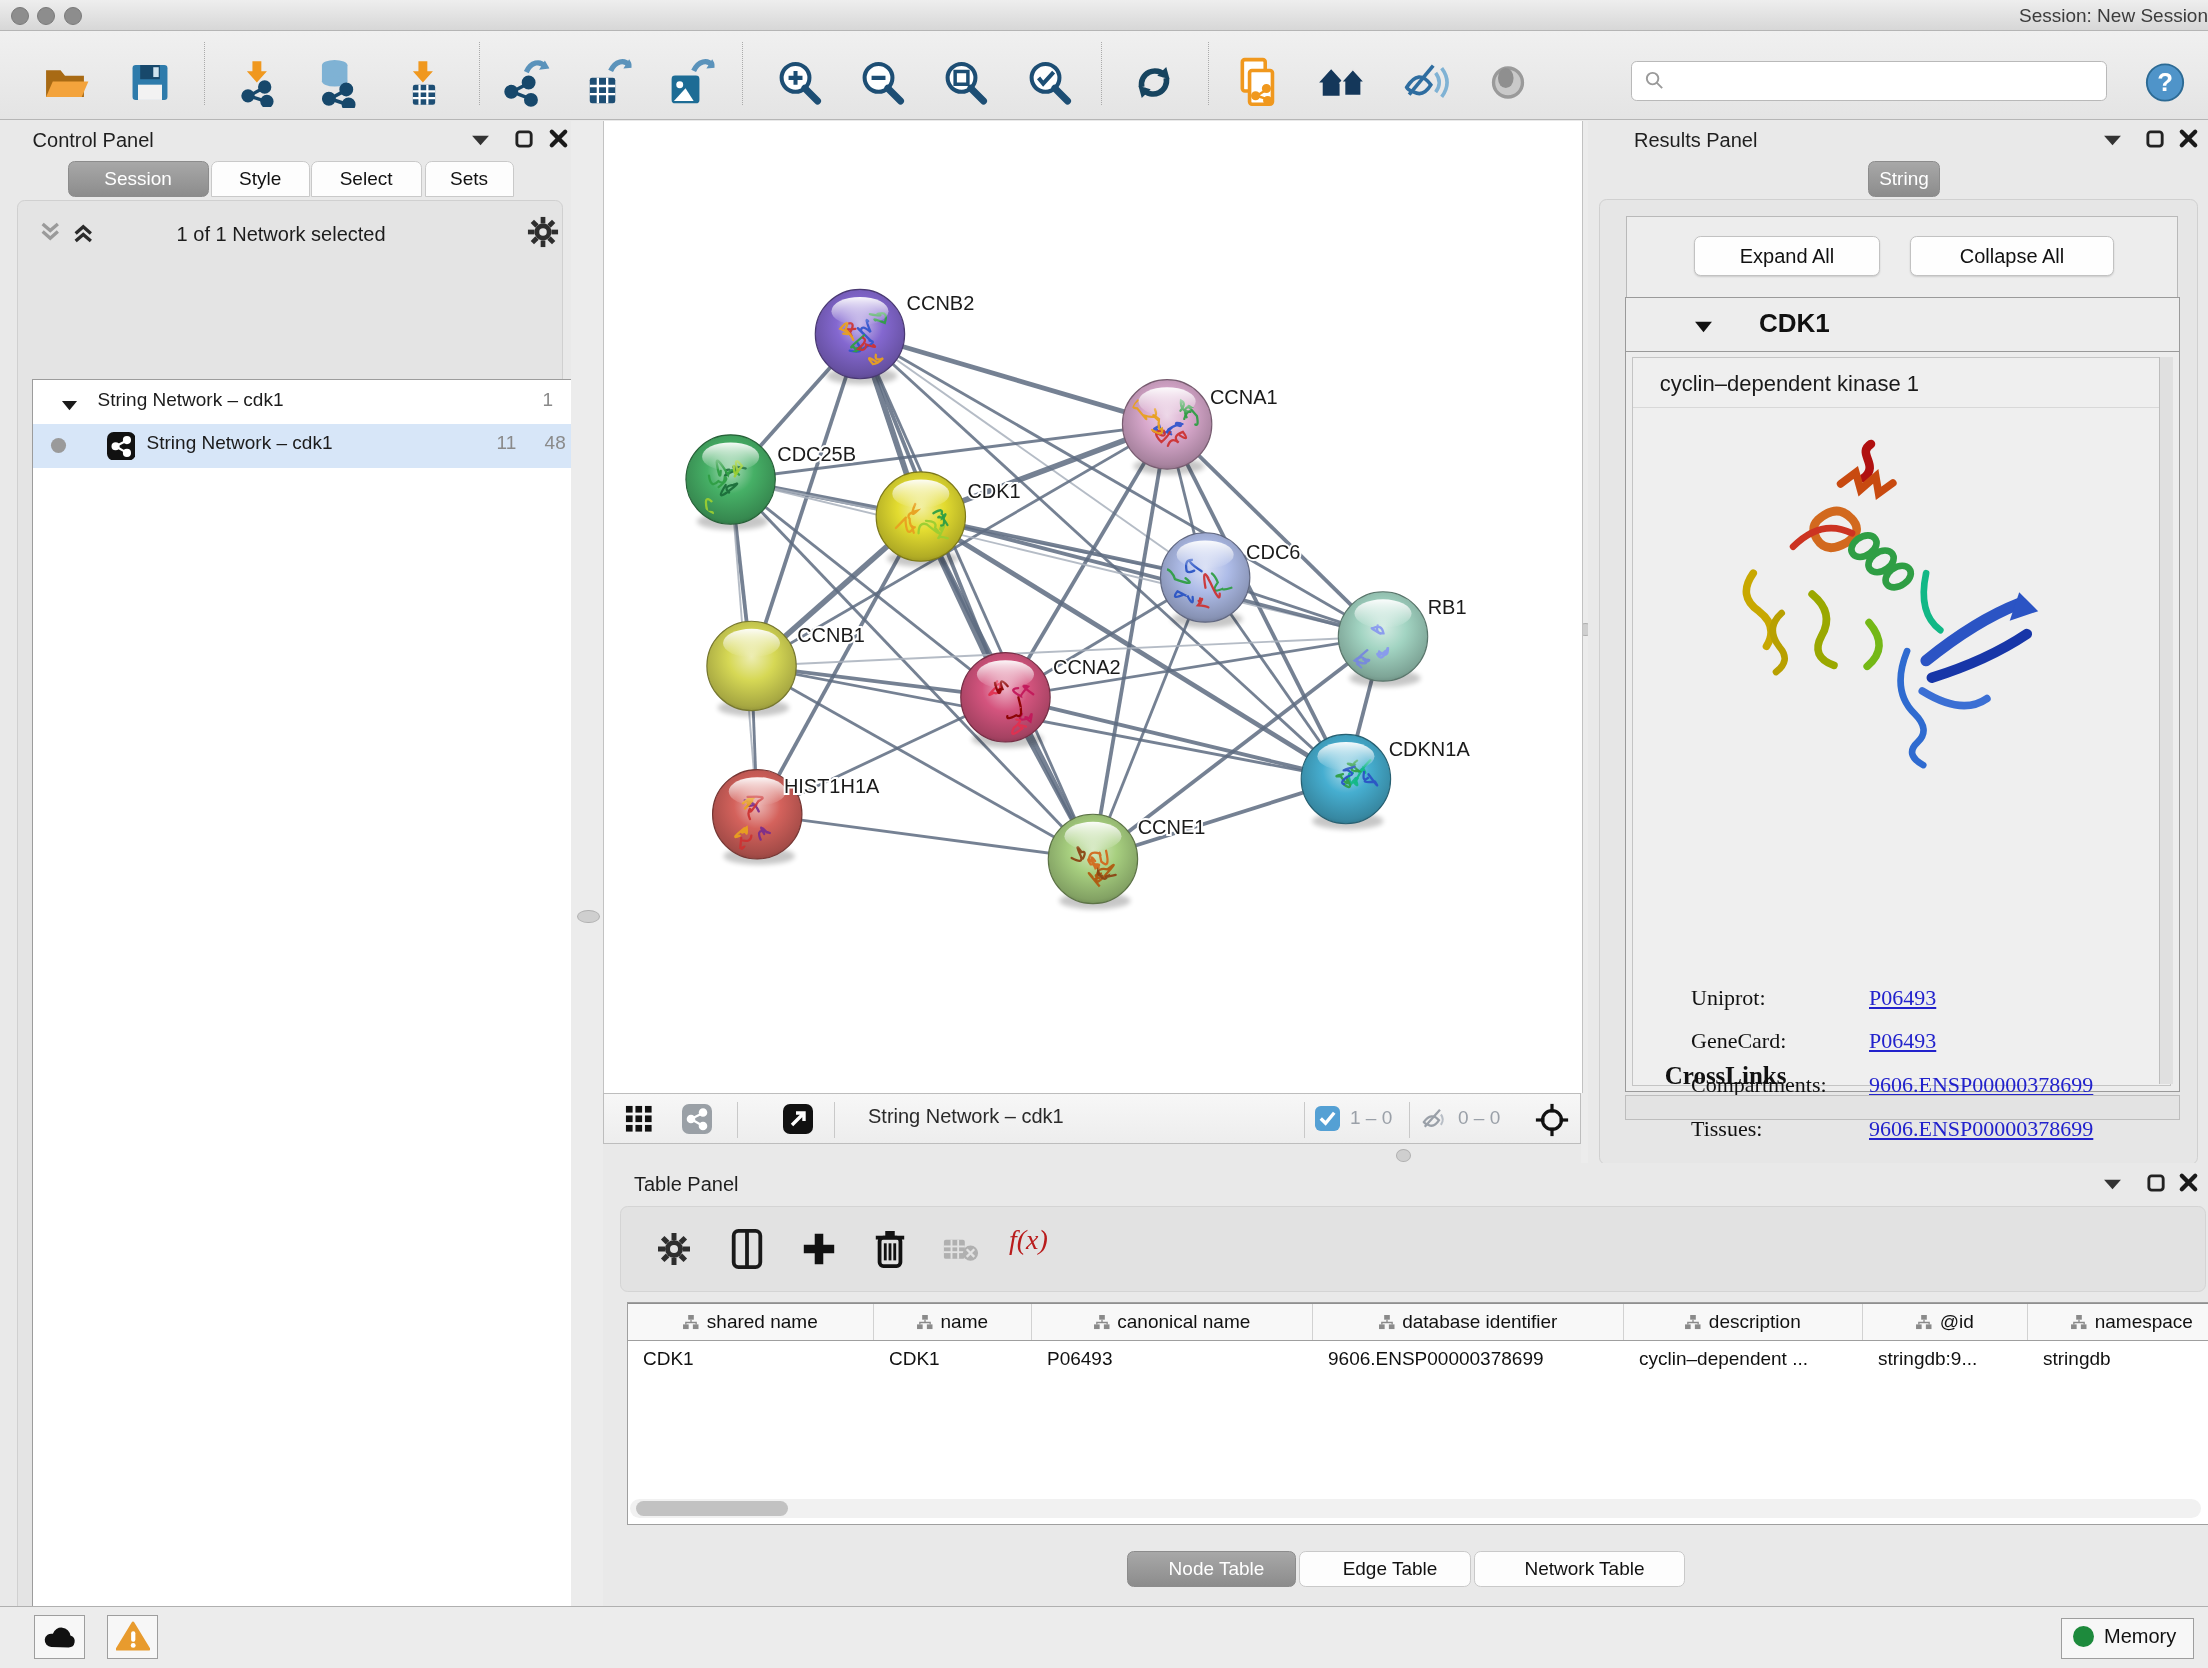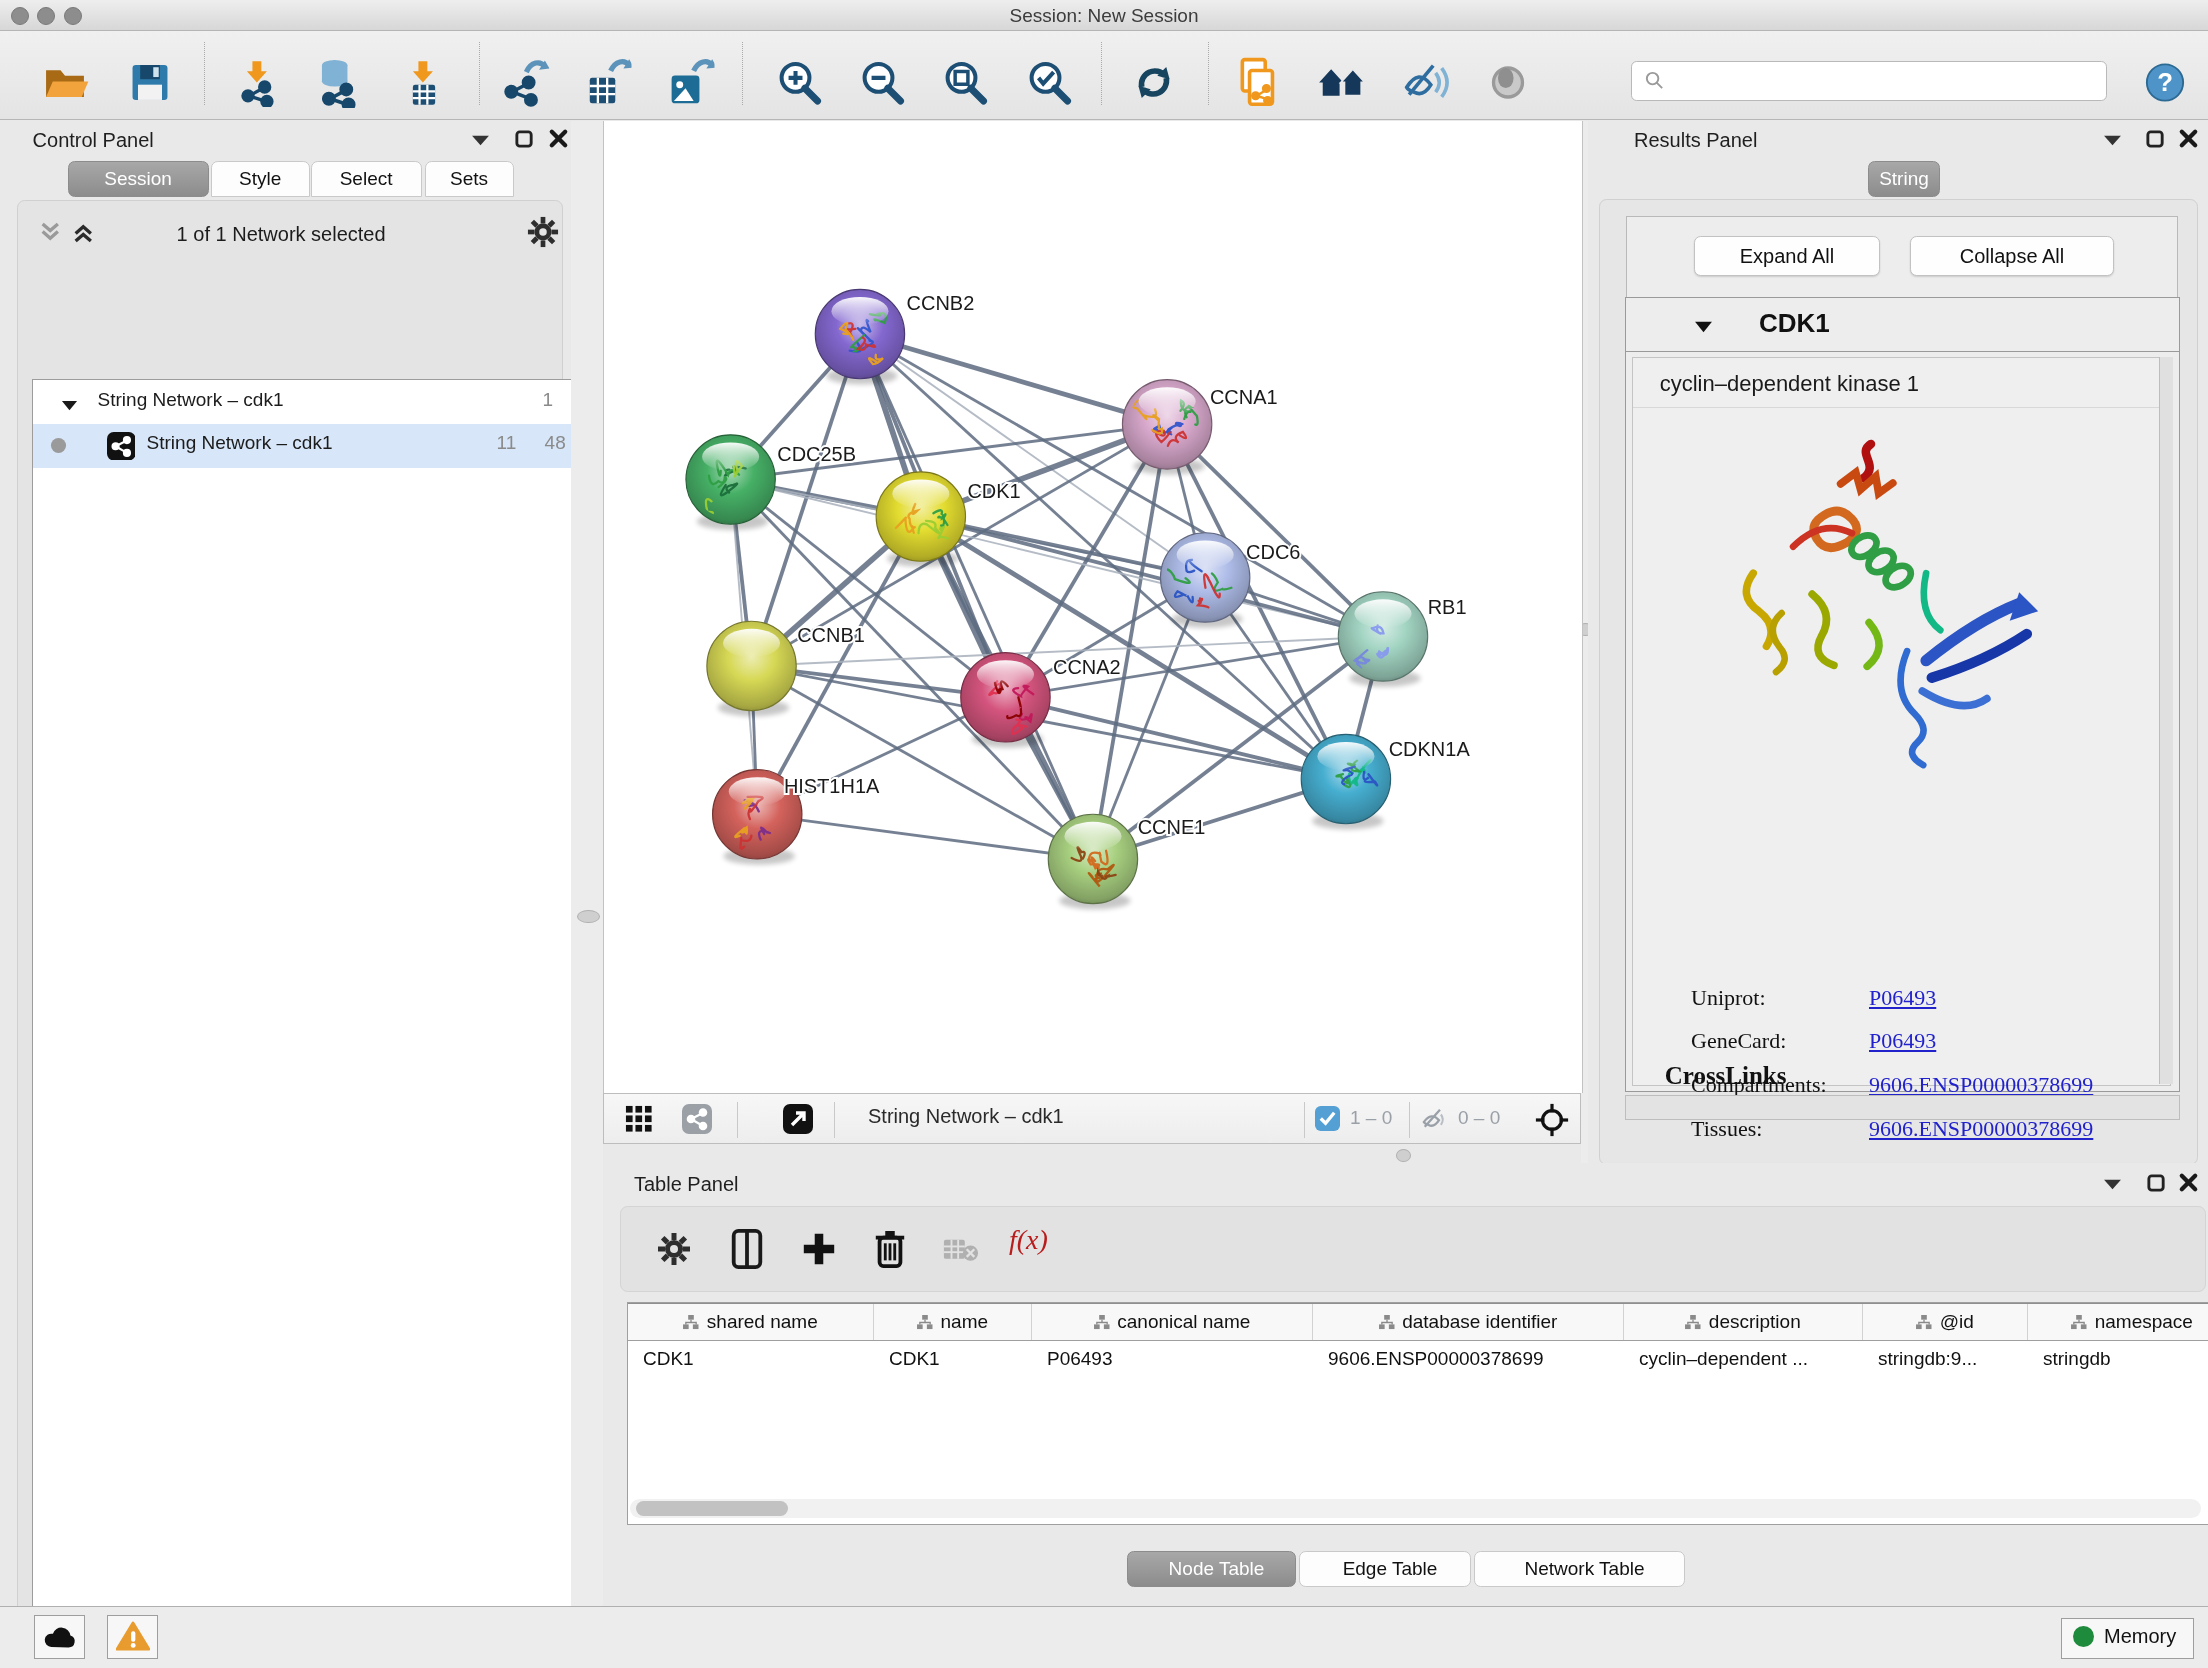--- a/index.html
+++ b/index.html
@@ -2,21 +2,21 @@
 <html style="font-size:15px"><head>
 <meta charset="utf-8">
 <style>
   html,body{margin:0;padding:0;background:#e9e9e9;width:2208px;height:1668px;overflow:hidden;
     font-family:"Liberation Sans",sans-serif;-webkit-font-smoothing:antialiased;}
   .abs{position:absolute;}
   .win{position:absolute;left:0;top:0;width:2208px;height:1668px;background:#e9e9e9;}
   
   .titlebar{left:0;top:0;width:2208px;height:30px;background:linear-gradient(#eeeeee,#d7d7d7);border-bottom:1px solid #b5b5b5;}
   .tl-dot{width:16px;height:16px;border-radius:50%;background:#8d8d8d;border:1px solid #7a7a7a;top:6.7px;}
-  .wintitle{width:100%;text-align:center;top:4.8px;font-size:19px;color:#3c3c3c;}
+  .wintitle{width:100%;text-align:right;top:4.8px;font-size:19px;color:#3c3c3c;}
   
   .toolbar{left:0;top:31px;width:2208px;height:88px;background:linear-gradient(#f0f0f0,#e4e4e4);border-bottom:1px solid #b6b6b6;}
   .tsep{top:11.4px;width:0;height:63px;border-left:1.9px dotted #aaaaaa;}
   .ticon{top:53px;transform:translate(-50%,-50%);}
   .searchbox{left:1631px;top:29.5px;width:474px;height:38px;background:#fff;border:1px solid #b9b9b9;border-radius:5.7px;}
   .searchglyph{left:11.4px;top:7.6px;}
   
   .phead{font-size:20px;color:#1f1f1f;}
   
   .tab{display:inline-block;text-align:center;font-size:19px;padding:5.7px 0 6.7px 0;background:#fdfdfd;color:#111;

